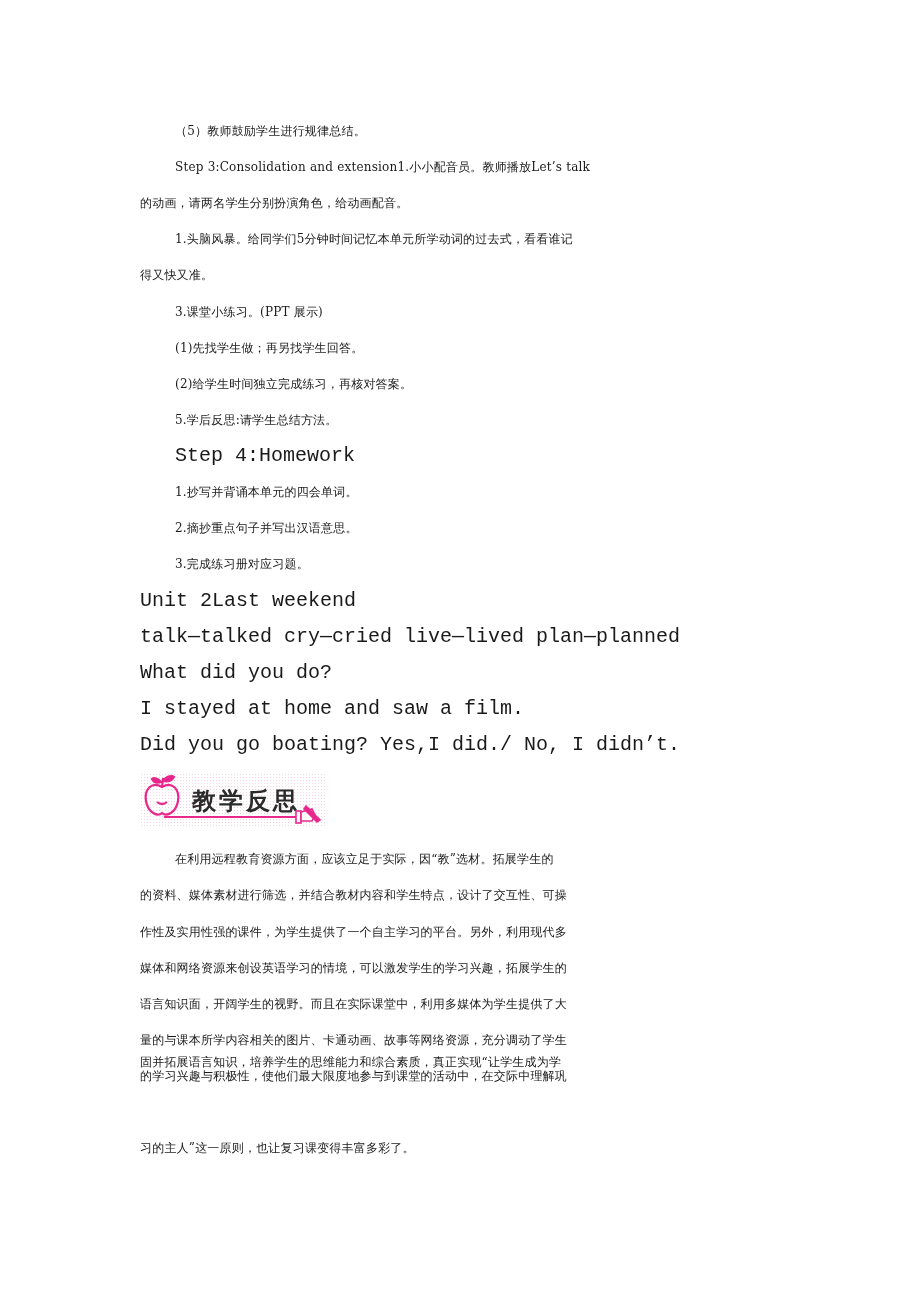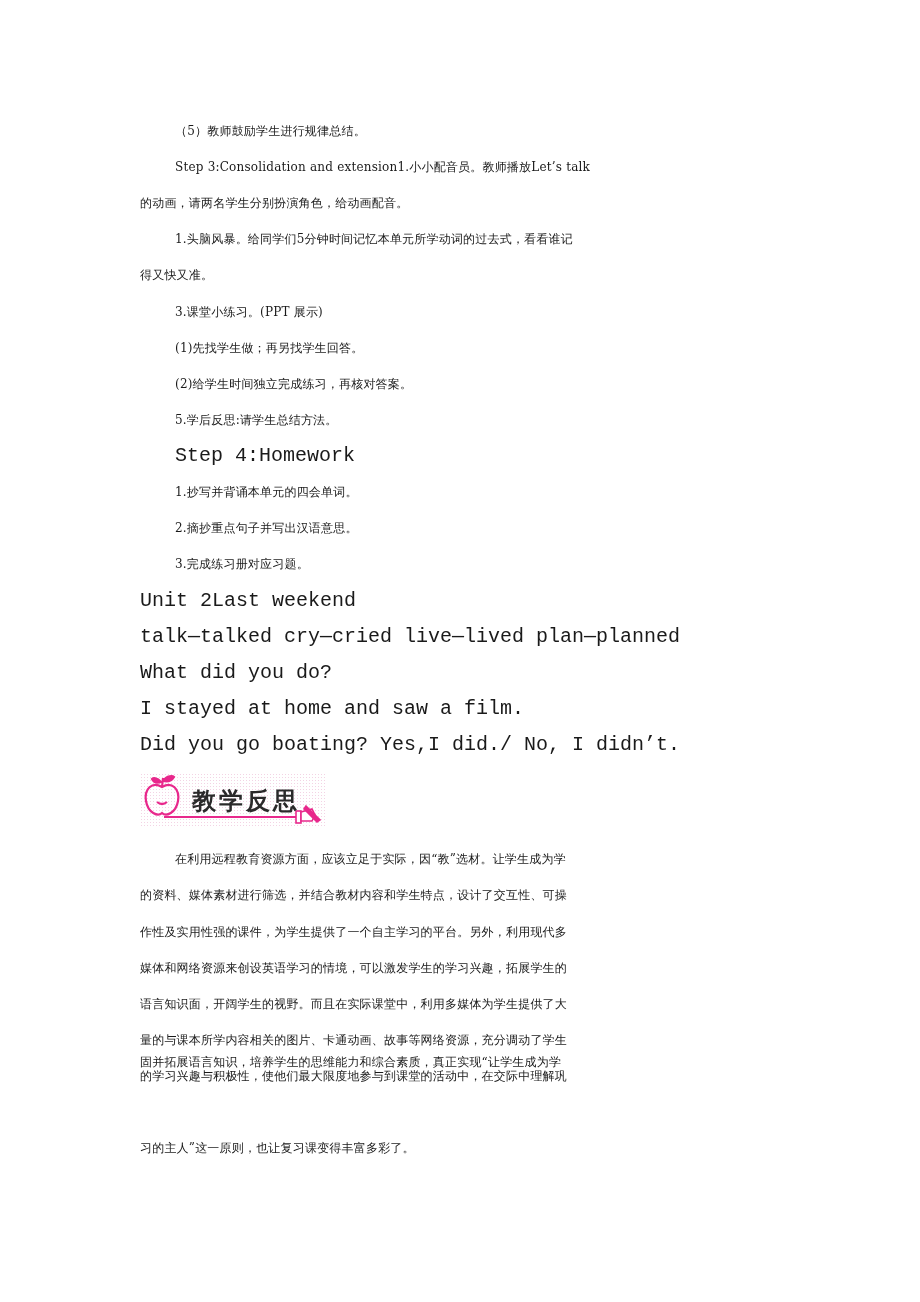--- a/index.html
+++ b/index.html
@@ -54,21 +54,21 @@
     <g stroke="#e8288c" stroke-width="1.6" fill="none">
       <rect x="156" y="38" width="5" height="12" fill="#fff"></rect>
       <path d="M161 39 L172 36 L175 42 L172 48 L161 48 Z" fill="#fff"></path>
       <path d="M166 33 L180 47 L177 49 L164 36 Z" fill="#e8288c"></path>
     </g>
   </svg>
   <div class="banner-title">教学反思</div>
 </div>
 
 <div>
-  <div class="line indent" style="top:849px">在利用远程教育资源方面，应该立足于实际，因“教”选材。让学生成为学</div>
+  <div class="line indent" style="top:849px">在利用远程教育资源方面，应该立足于实际，因“教”选材。拓展学生的</div>
   <div class="line" style="top:885px">的资料、媒体素材进行筛选，并结合教材内容和学生特点，设计了交互性、可操</div>
   <div class="line" style="top:922px">作性及实用性强的课件，为学生提供了一个自主学习的平台。另外，利用现代多</div>
   <div class="line" style="top:958px">媒体和网络资源来创设英语学习的情境，可以激发学生的学习兴趣，拓展学生的</div>
   <div class="line" style="top:994px">语言知识面，开阔学生的视野。而且在实际课堂中，利用多媒体为学生提供了大</div>
   <div class="line" style="top:1030px">量的与课本所学内容相关的图片、卡通动画、故事等网络资源，充分调动了学生</div>
   <div class="line" style="top:1066px">的学习兴趣与积极性，使他们最大限度地参与到课堂的活动中，在交际中理解巩</div>
   <div class="line" style="top:1052px">固并拓展语言知识，培养学生的思维能力和综合素质，真正实现“让学生成为学</div>
   <div class="line" style="top:1138px">习的主人”这一原则，也让复习课变得丰富多彩了。</div>
 </div>
 

